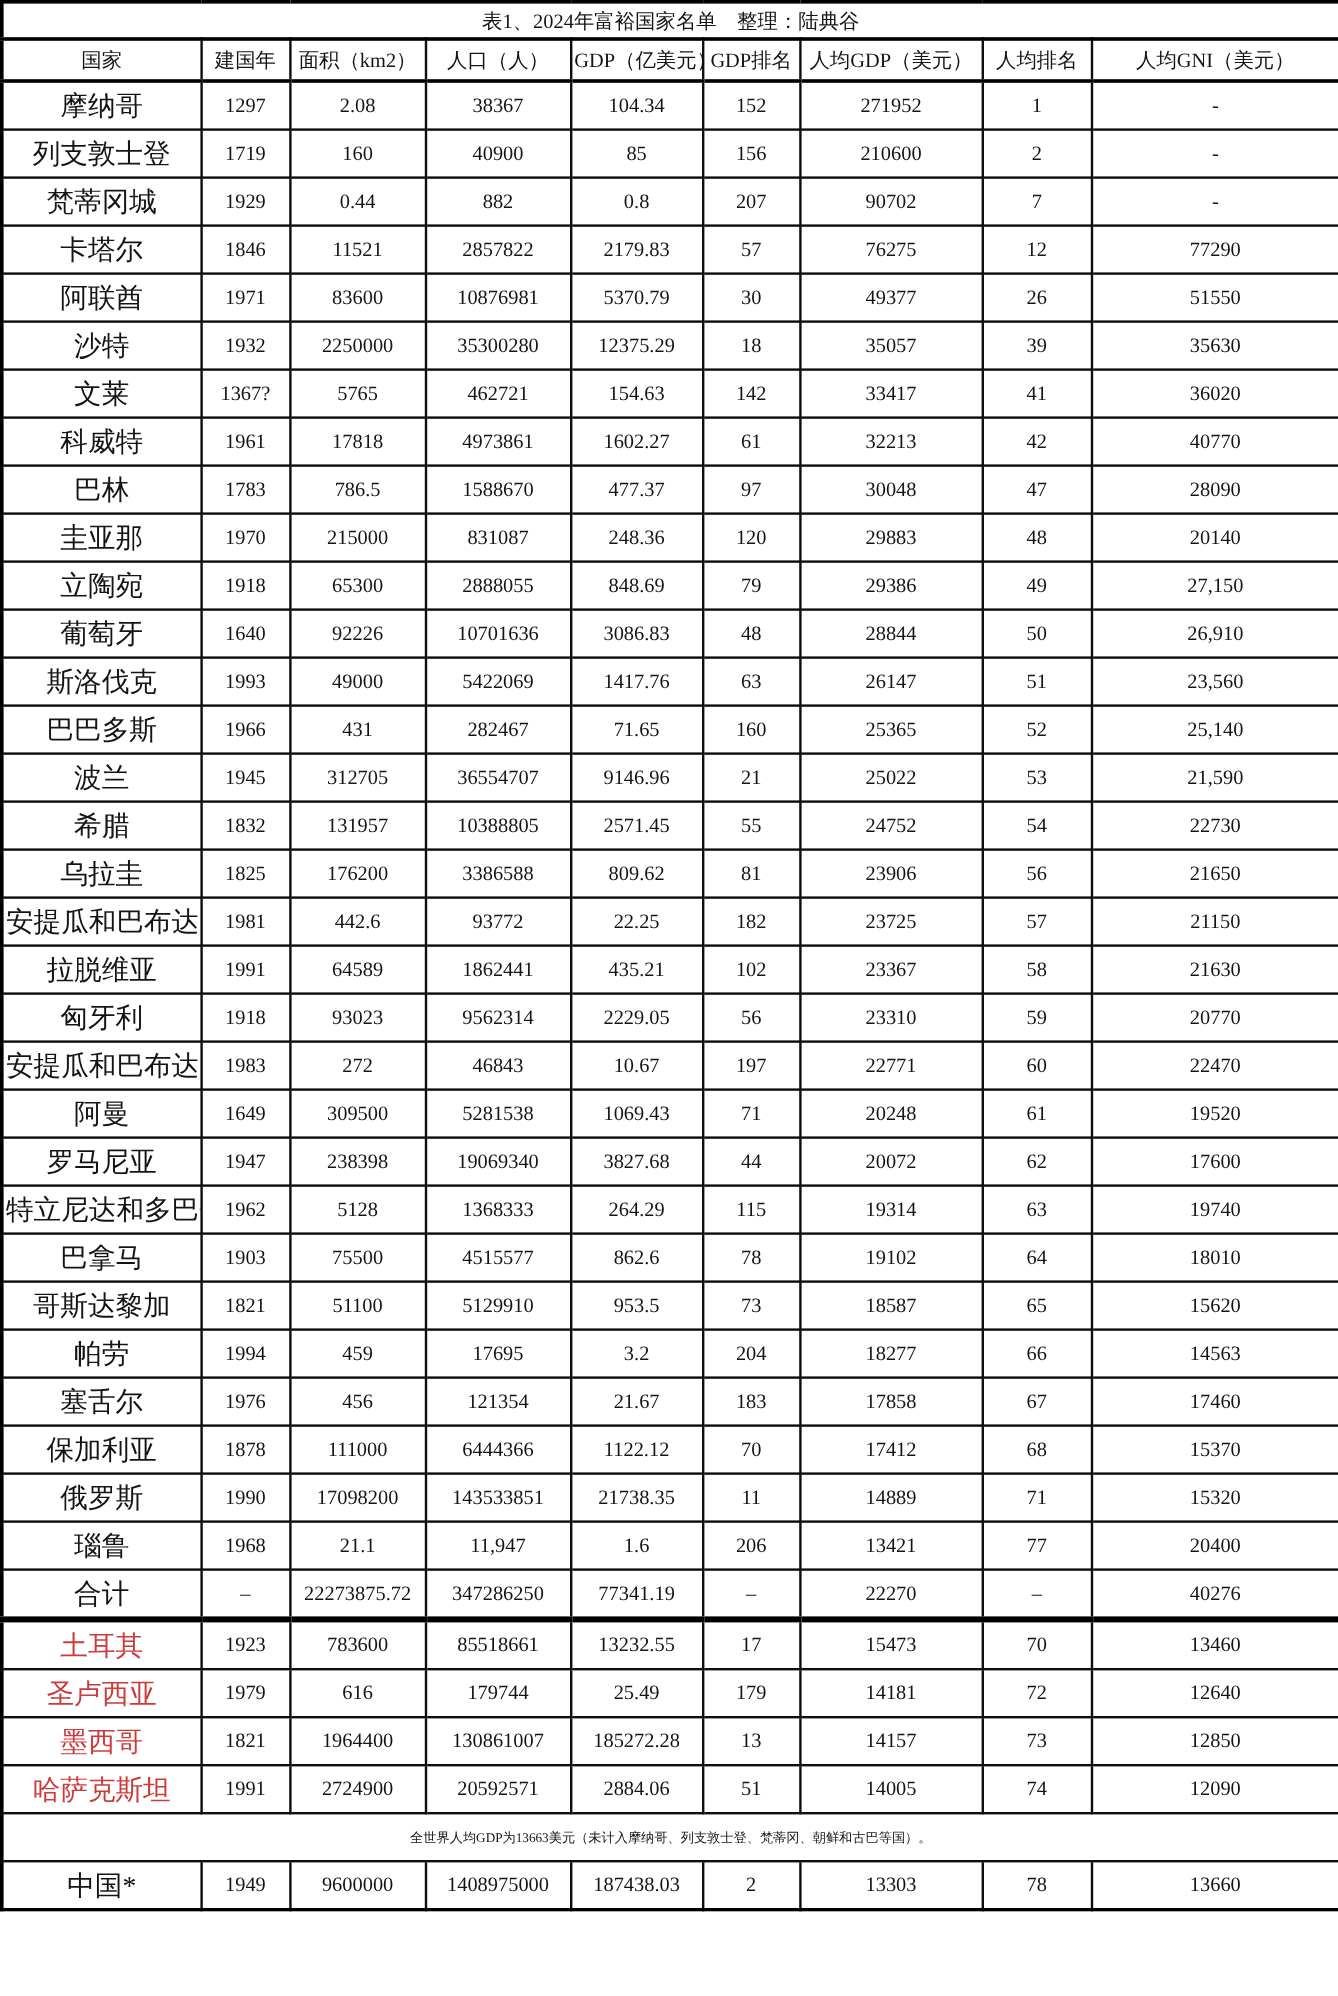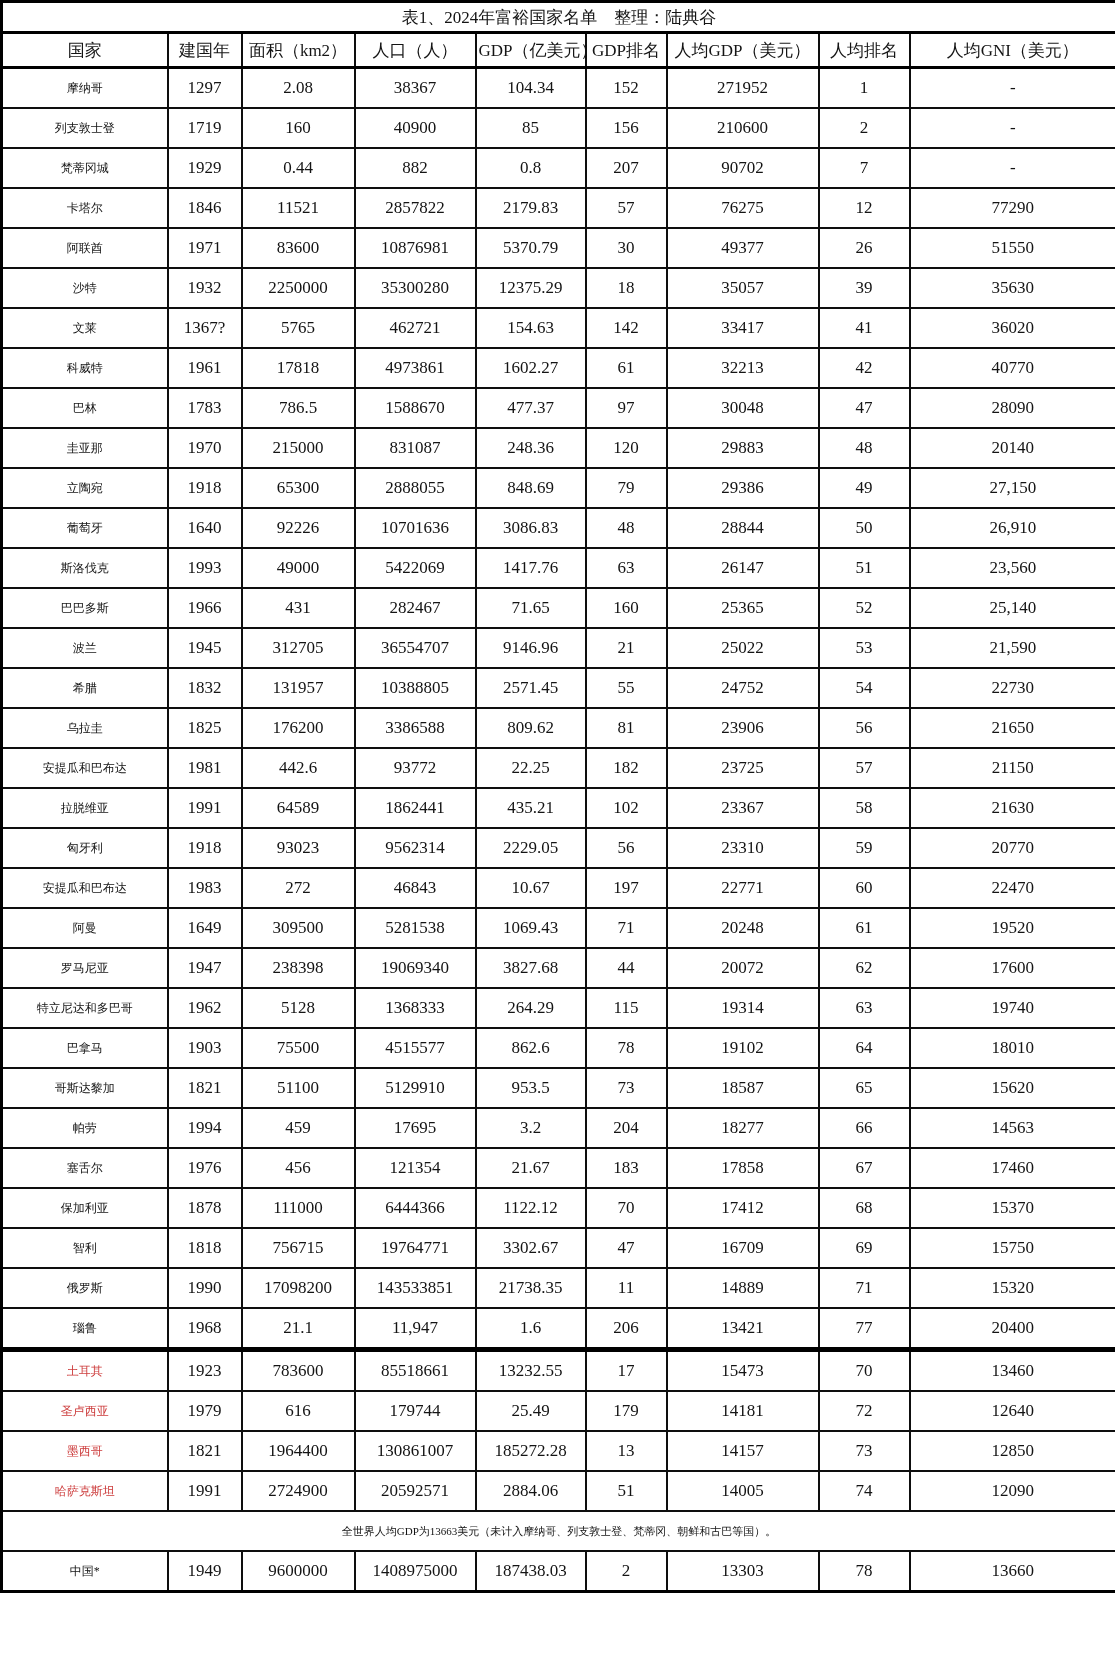--- a/index.html
+++ b/index.html
@@ -3,21 +3,21 @@
 <meta charset="utf-8">
 <style>
   html,body{margin:0;padding:0;background:#ffffff;}
   .page{position:relative;width:1115px;background:#fff;font-family:"Liberation Serif","DejaVu Serif",serif;}
   table{width:1115px;border-collapse:collapse;border:3px solid #000;table-layout:fixed;}
   td,th{border:2px solid #0e0e0e;text-align:center;vertical-align:middle;
         font-size:17px;color:#141414;padding:0 2px;height:38px;
         white-space:nowrap;overflow:hidden;font-weight:normal;}
   .title-cell{height:28px;font-size:17px;border-bottom:3px solid #000;}
   #head-row th{height:32px;border-bottom:3px solid #000;}
-  td.name{font-size:12px;}
+  td.name{font-size:23px;}
   tr.red-name td.name{color:var(--red);}
   tr.sep-top td{border-top:5px solid #000;text-align:center;}
   .span-cell{font-size:11px;}
   .watermark{position:absolute;top:1594px;left:871px;width:290px;
              font-family:Liberation Mono, monospace;
              font-size:34px;font-weight:bold;letter-spacing:1px;
              color:#9c9c9c;opacity:0.55;pointer-events:none;white-space:nowrap;}
 </style>
 </head>
 <body>
@@ -365,51 +365,51 @@
           <td>1878</td>
           <td>111000</td>
           <td>6444366</td>
           <td>1122.12</td>
           <td>70</td>
           <td>17412</td>
           <td>68</td>
           <td>15370</td>
         </tr>
         <tr>
-          <td class="name">智利</td>
-          <td>1818</td>
-          <td>756715</td>
-          <td>19764771</td>
-          <td>3302.67</td>
-          <td>47</td>
-          <td>16709</td>
-          <td>69</td>
-          <td>15750</td>
-        </tr>
-        <tr>
           <td class="name">俄罗斯</td>
           <td>1990</td>
           <td>17098200</td>
           <td>143533851</td>
           <td>21738.35</td>
           <td>11</td>
           <td>14889</td>
           <td>71</td>
           <td>15320</td>
         </tr>
         <tr>
           <td class="name">瑙鲁</td>
           <td>1968</td>
           <td>21.1</td>
           <td>11,947</td>
           <td>1.6</td>
           <td>206</td>
           <td>13421</td>
           <td>77</td>
           <td>20400</td>
+        </tr>
+        <tr>
+          <td class="name">合计</td>
+          <td>–</td>
+          <td>22273875.72</td>
+          <td>347286250</td>
+          <td>77341.19</td>
+          <td>–</td>
+          <td>22270</td>
+          <td>–</td>
+          <td>40276</td>
         </tr>
         <tr class="red-name sep-top">
           <td class="name">土耳其</td>
           <td>1923</td>
           <td>783600</td>
           <td>85518661</td>
           <td>13232.55</td>
           <td>17</td>
           <td>15473</td>
           <td>70</td>

